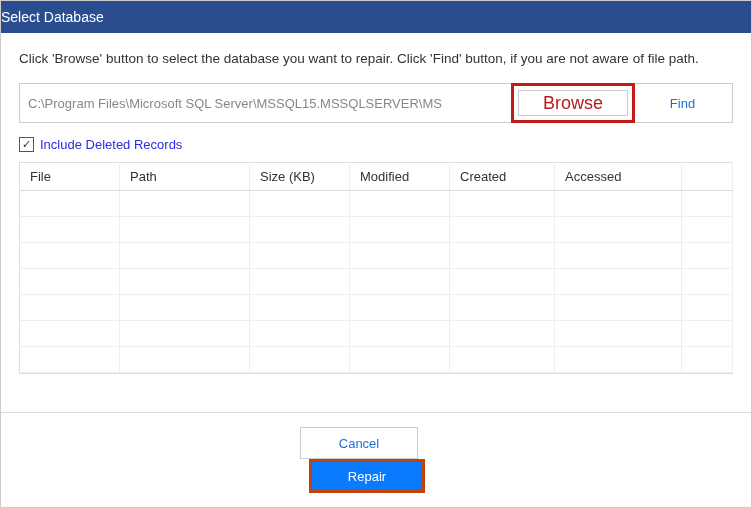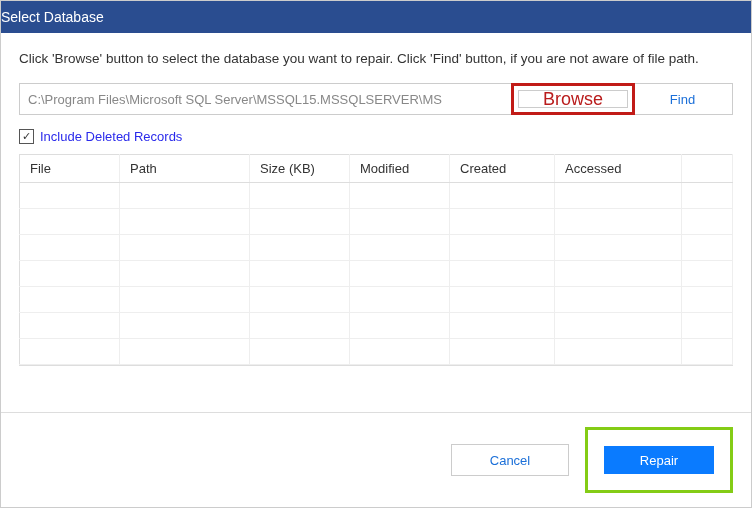--- a/index.html
+++ b/index.html
@@ -28,21 +28,21 @@
     .instruction {
       color: #333;
       font-size: 13.5px;
       line-height: 1.5;
       margin-bottom: 14px;
     }
     .path-row {
       display: flex;
       align-items: stretch;
       margin-bottom: 14px;
-      height: 32px;
+      height: 40px;
     }
     .path-input {
       flex: 1;
       border: 1px solid #ccc;
       padding: 0 8px;
       color: #888;
       background: #fff;
       display: flex;
       align-items: center;
       overflow: hidden;
@@ -129,37 +129,38 @@
       position: absolute;
       bottom: 0;
       left: 0;
       right: 0;
       border-top: 1px solid #ddd;
       padding: 14px 18px 14px 0;
       display: flex;
       justify-content: flex-end;
       gap: 0;
       align-items: center;
+      flex-direction: column;
     }
     .btn-cancel {
       width: 118px;
       height: 32px;
       border: 1px solid #ccc;
       background: #fff;
       color: #1b6fd8;
       font-size: 13px;
       display: flex;
       align-items: center;
       justify-content: center;
       cursor: pointer;
       margin-right: 16px;
     }
     .repair-wrap {
-      border: 3px solid #84cc16;
-      padding: 16px;
+      border: 3px solid #c2410c;
+      padding: 0;
       display: flex;
     }
     .btn-repair {
       width: 110px;
       height: 28px;
       border: none;
       background: #0a7bff;
       color: #fff;
       font-size: 13px;
       display: flex;

